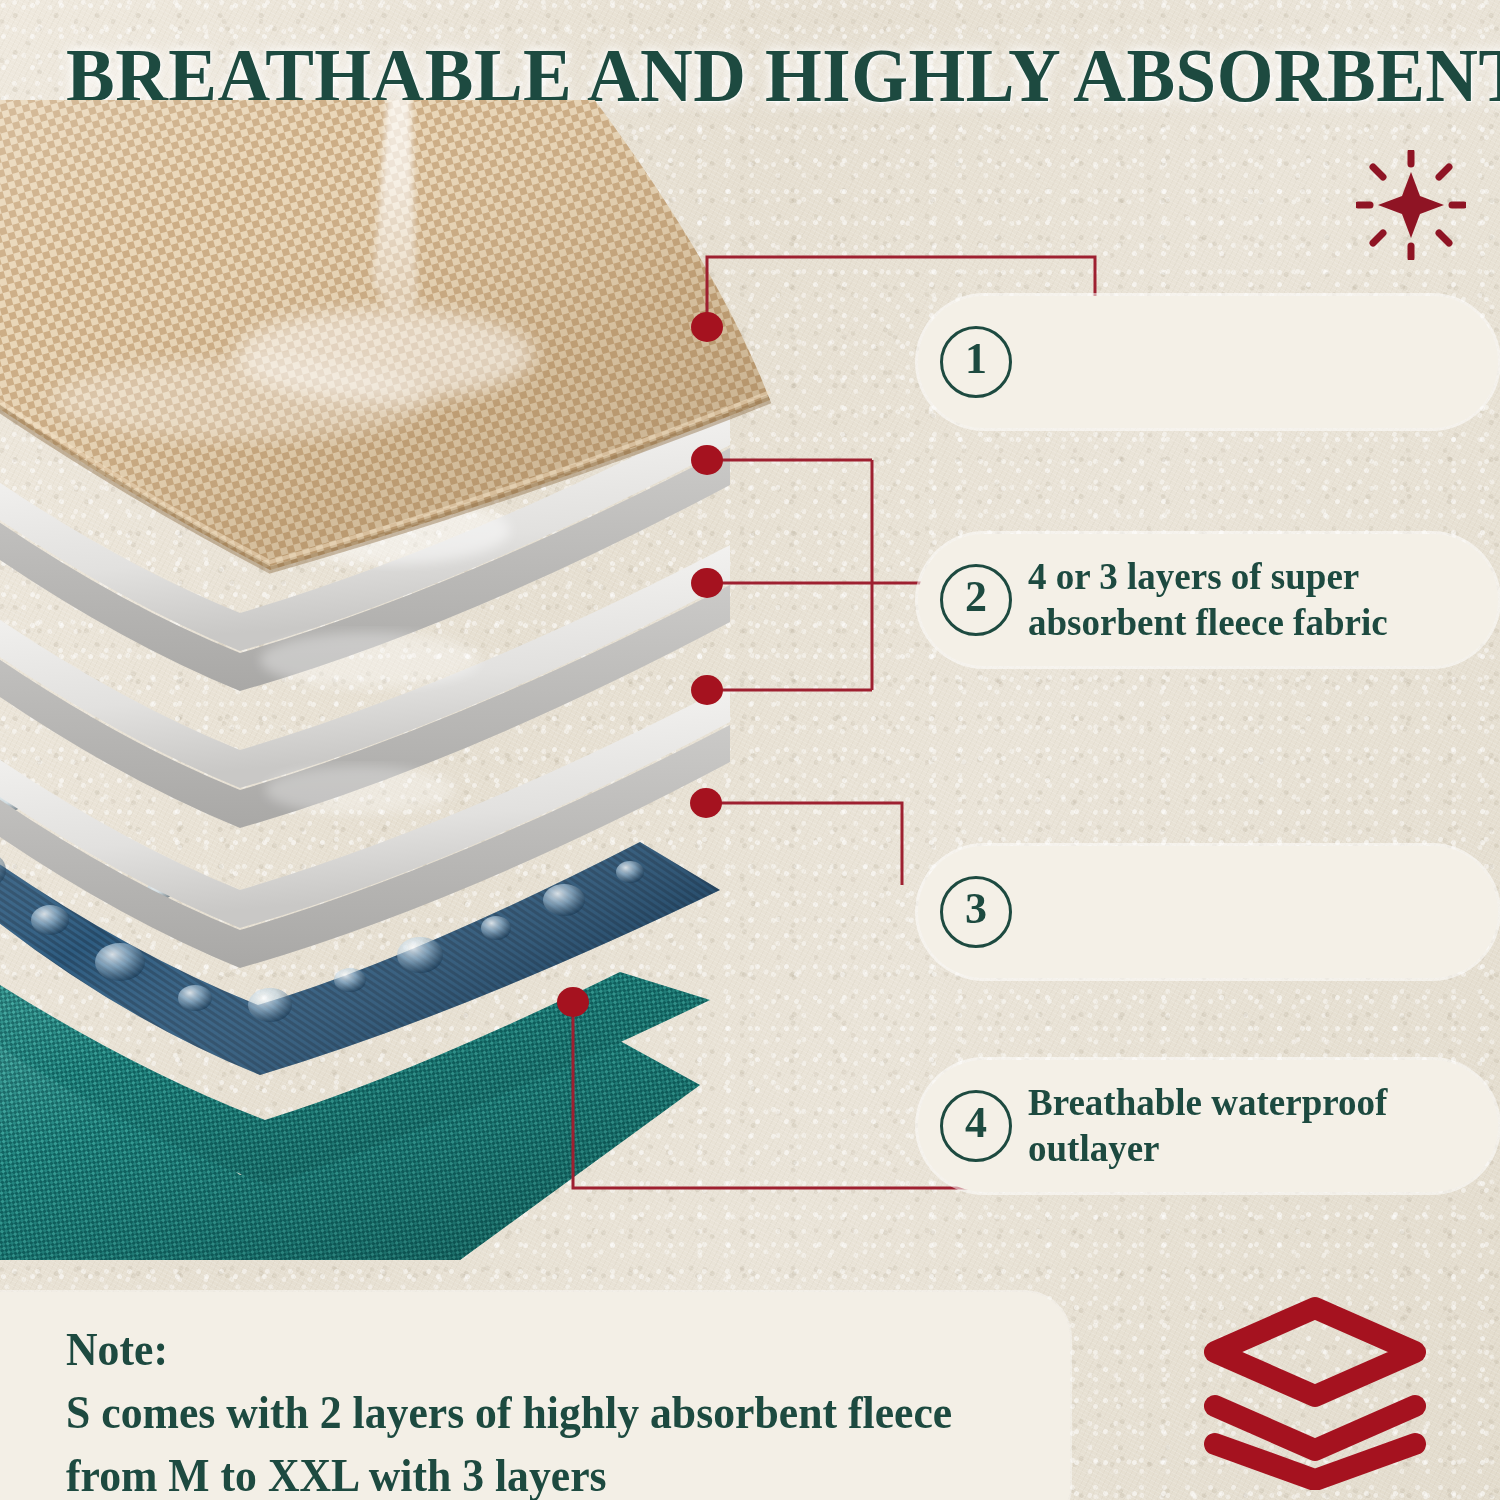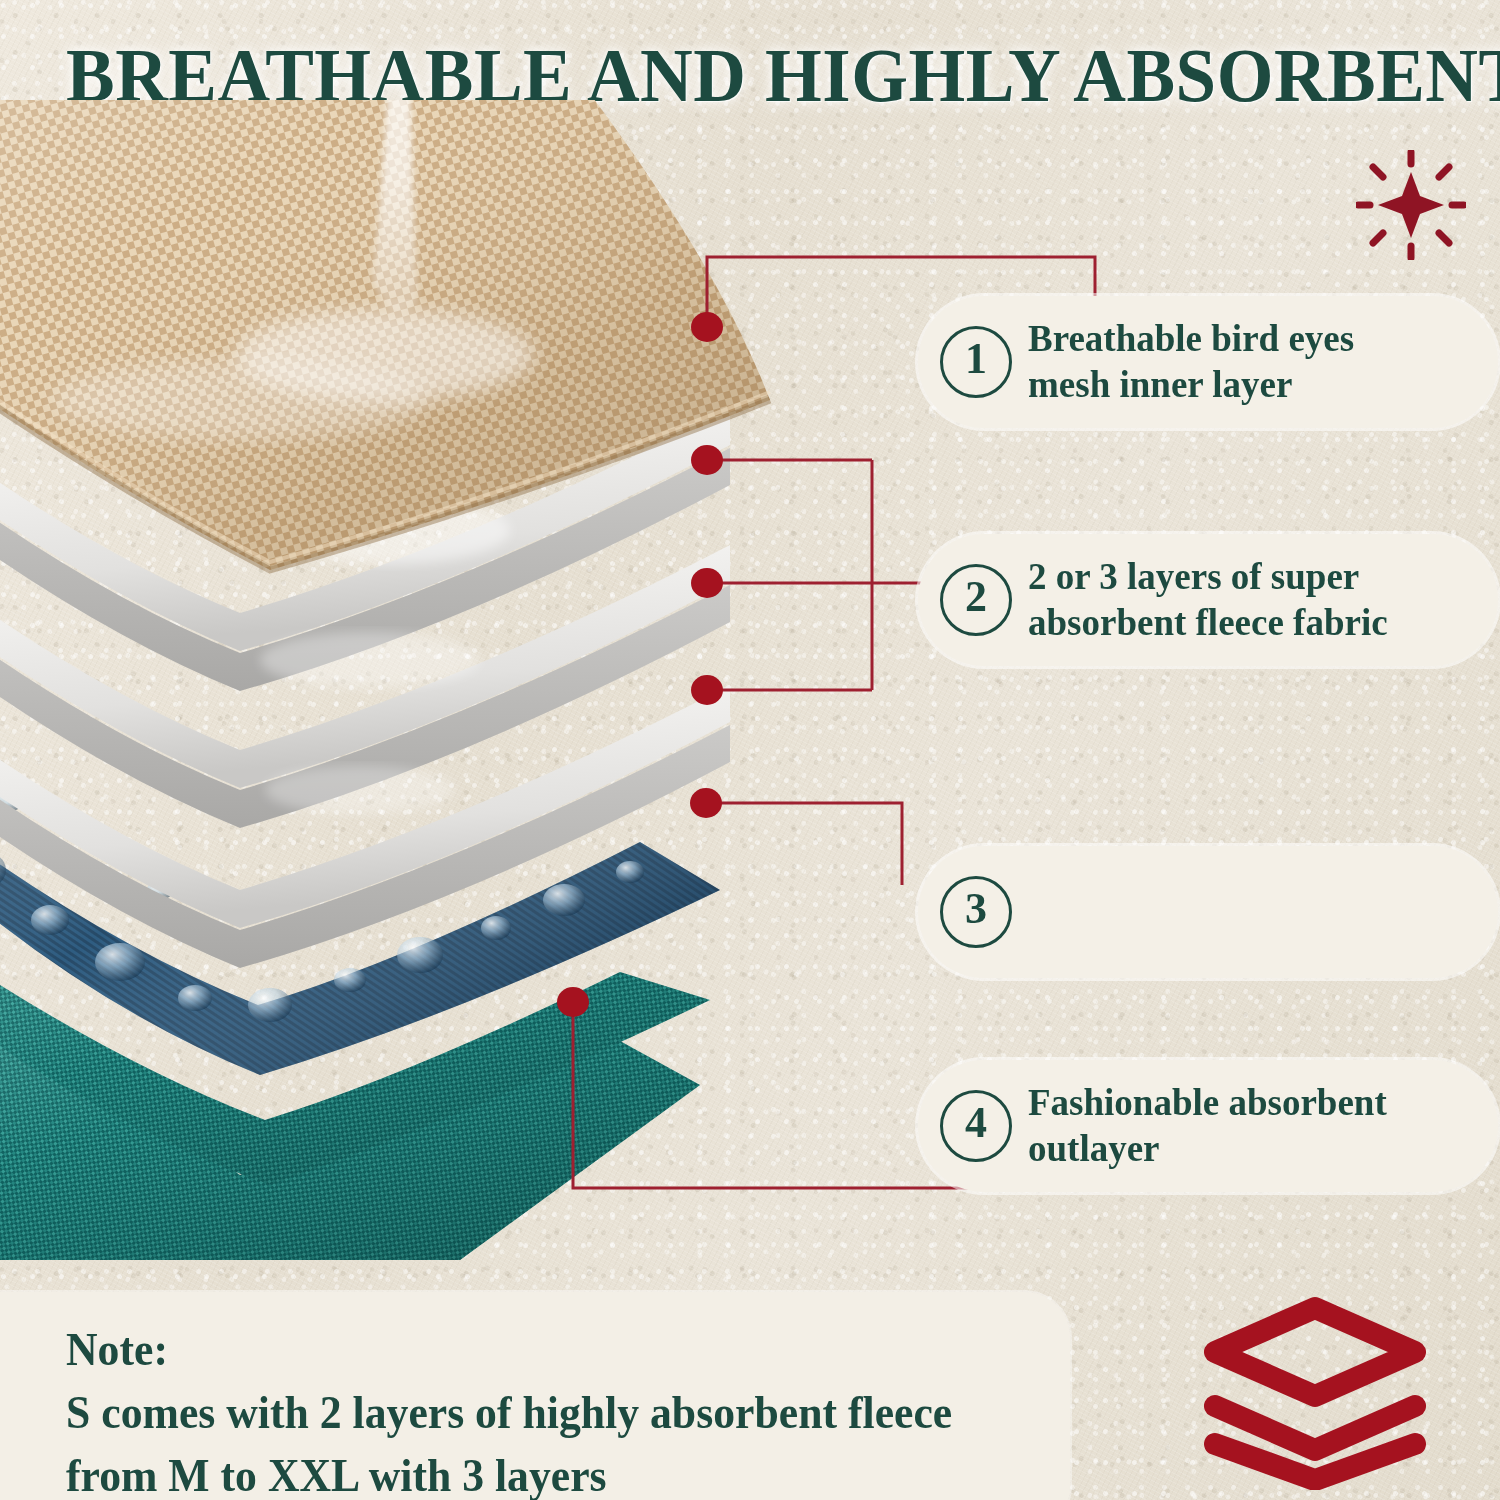--- a/index.html
+++ b/index.html
@@ -278,37 +278,35 @@
       <ellipse cx="707" cy="460" rx="16" ry="15"></ellipse>
       <ellipse cx="707" cy="583" rx="16" ry="15"></ellipse>
       <ellipse cx="707" cy="690" rx="16" ry="15"></ellipse>
       <ellipse cx="706" cy="803" rx="16" ry="15"></ellipse>
       <ellipse cx="573" cy="1002" rx="16" ry="15"></ellipse>
     </g>
   </svg>
 
   <div class="pill" style="left:918px;top:296px;width:524px;height:100px;">
     <div class="num">1</div>
-    <div class="txt">Breathable bird eyes
-mesh inner layer</div>
   </div>
 
   <div class="pill" style="left:918px;top:534px;width:524px;height:100px;">
     <div class="num">2</div>
-    <div class="txt">2 or 3 layers of super
+    <div class="txt">4 or 3 layers of super
 absorbent fleece fabric</div>
   </div>
 
   <div class="pill" style="left:918px;top:846px;width:524px;height:100px;">
     <div class="num">3</div>
   </div>
 
   <div class="pill" style="left:918px;top:1060px;width:524px;height:100px;">
     <div class="num">4</div>
-    <div class="txt">Fashionable absorbent
+    <div class="txt">Breathable waterproof
 outlayer</div>
   </div>
 
   <div class="sparkle-icon">
     <svg viewBox="0 0 110 110">
       <path d="M55 22 L64 46 L88 55 L64 64 L55 88 L46 64 L22 55 L46 46 Z" fill="#8f1424"></path>
       <g stroke="#8f1424" stroke-width="7" stroke-linecap="round">
         <line x1="55" y1="2" x2="55" y2="14"></line>
         <line x1="55" y1="96" x2="55" y2="108"></line>
         <line x1="2" y1="55" x2="14" y2="55"></line>

